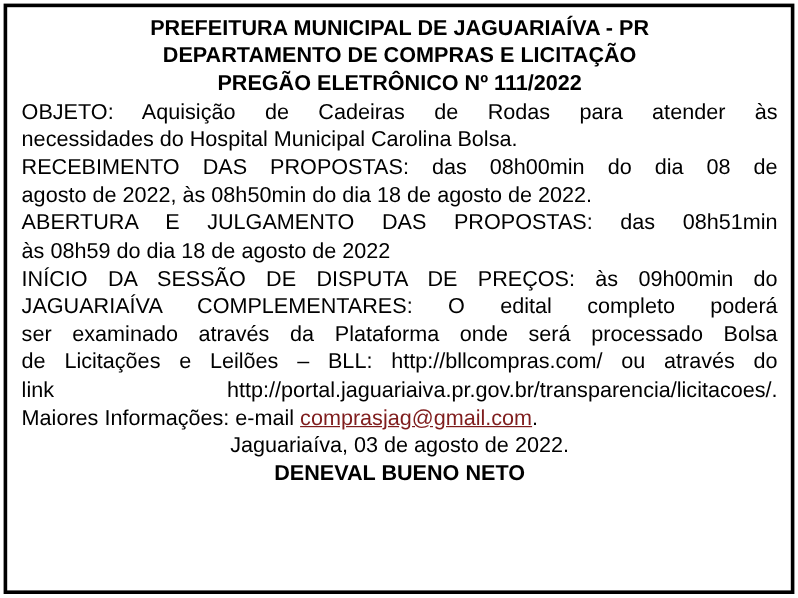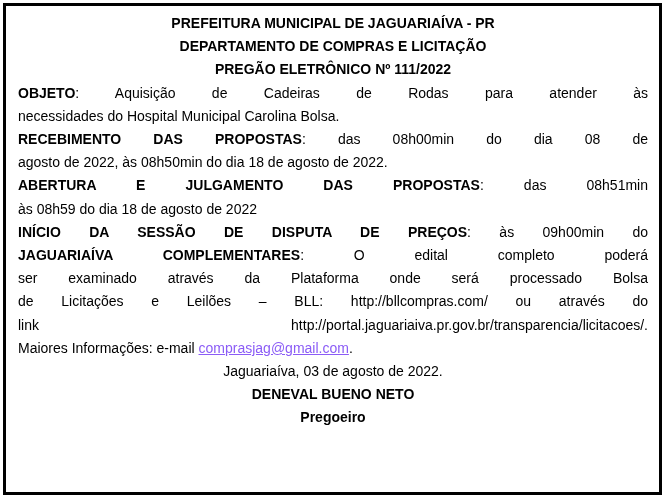--- a/index.html
+++ b/index.html
@@ -15,34 +15,34 @@
     background: #ffffff;
   }
   .frame {
     box-sizing: border-box;
     width: 100%;
     height: 100%;
     border: 3px solid #000000;
     padding: 6px 11px 0 12px;
     overflow: hidden;
     font-family: "Liberation Sans", "DejaVu Sans", sans-serif;
-    font-size: 14px;
+    font-size: 18px;
     line-height: 23.2px;
     color: #000000;
   }
   .line { margin: 0; }
   .center { text-align: center; }
   .bold { font-weight: bold; }
   .jline {
     text-align: justify;
     text-align-last: justify;
   }
-  .label { font-weight: bold; }
+  .label { font-weight: normal; }
   a.email-link {
-    color: #8b5cf6;
+    color: #7f1d1d;
     text-decoration: underline;
     cursor: pointer;
   }
 </style>
 </head>
 <body>
 
 <div class="page">
   <div class="frame">
 
@@ -62,16 +62,15 @@
     <div class="line jline"><span class="label">INÍCIO DA SESSÃO DE DISPUTA DE PREÇOS</span><span>: às 09h00min do</span></div>
 
     <div class="line jline"><span class="label">JAGUARIAÍVA COMPLEMENTARES</span><span>: O edital completo poderá</span></div>
     <div class="line jline">ser examinado através da Plataforma onde será processado Bolsa</div>
     <div class="line jline">de Licitações e Leilões – BLL: http://bllcompras.com/ ou através do</div>
     <div class="line jline"><span>link</span> <span>http://portal.jaguariaiva.pr.gov.br/transparencia/licitacoes/.</span></div>
     <div class="line"><span>Maiores Informações: e-mail </span><a class="email-link">comprasjag@gmail.com</a><span>.</span></div>
 
     <div class="line center">Jaguariaíva, 03 de agosto de 2022.</div>
     <div class="line center bold">DENEVAL BUENO NETO</div>
-    <div class="line center bold">Pregoeiro</div>
 
   </div>
 </div>
 
 </body></html>

